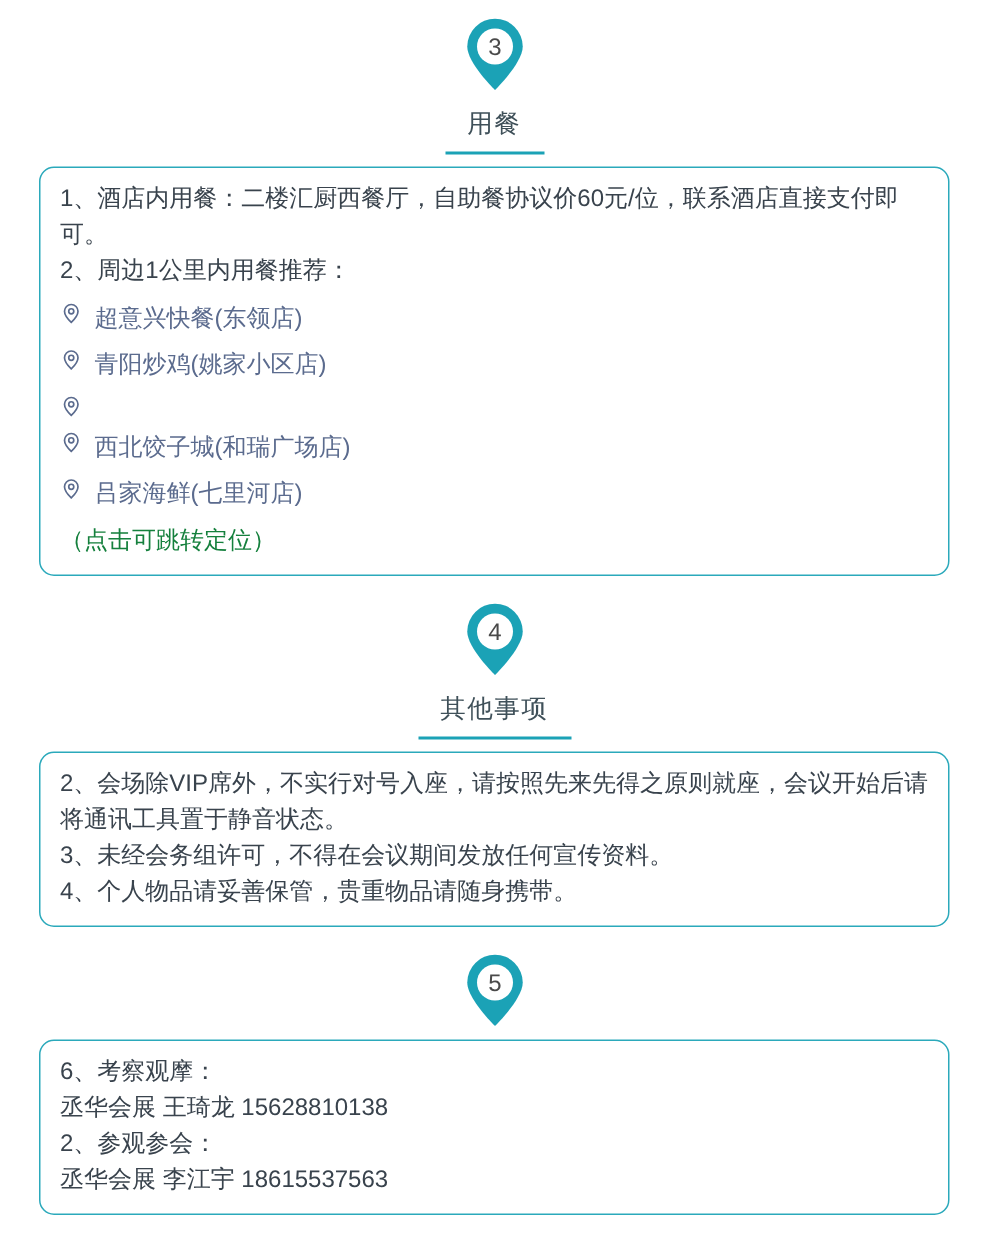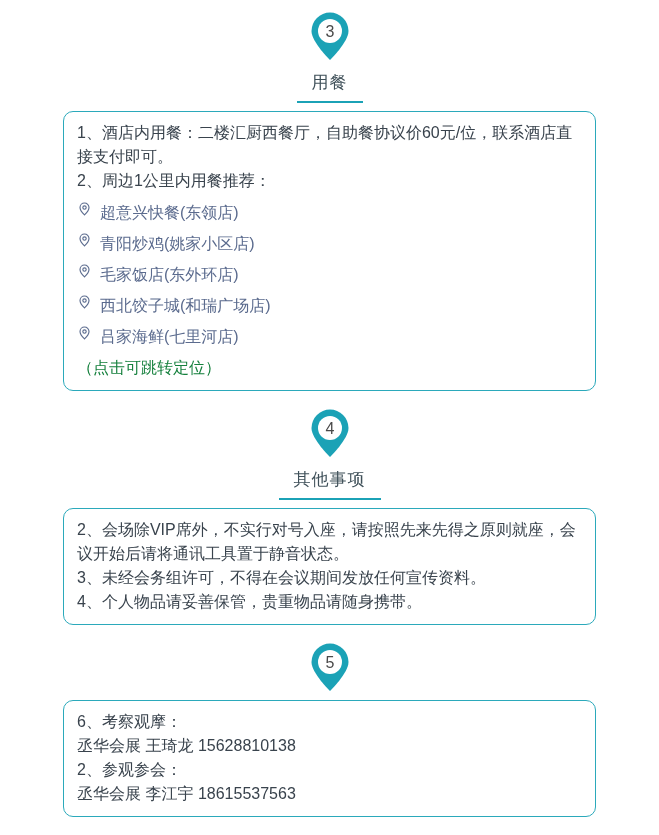--- a/index.html
+++ b/index.html
@@ -44,21 +44,21 @@
     letter-spacing: 1px;
     padding: 0 15px 7px 15px;
     border-bottom: 2px solid #1ba2b6;
     text-align: center;
     line-height: 22px;
   }
 
   
   .card {
     box-sizing: border-box;
-    width: 533px;
+    width: 607px;
     margin: 8px auto 0 auto;
     border: 1px solid #2ba9bb;
     border-radius: 10px;
     background: #ffffff;
     padding: 9px 13px 10px 13px;
     font-size: 16px;
     line-height: 24px;
     color: #39434d;
   }
   .para { margin: 0; }
@@ -114,21 +114,20 @@
             <path d="M12 21.5 C12 21.5 4.8 14.6 4.8 9.6 A7.2 7.2 0 1 1 19.2 9.6 C19.2 14.6 12 21.5 12 21.5 Z" fill="none" stroke="#5b6b8e" stroke-width="1.8"></path>
             <circle cx="12" cy="9.6" r="2.7" fill="none" stroke="#5b6b8e" stroke-width="1.8"></circle>
           </svg>
           <span>青阳炒鸡(姚家小区店)</span>
         </li>
         <li class="poi-item">
           <svg class="poi-pin" width="15" height="16" viewBox="0 0 24 24">
             <path d="M12 21.5 C12 21.5 4.8 14.6 4.8 9.6 A7.2 7.2 0 1 1 19.2 9.6 C19.2 14.6 12 21.5 12 21.5 Z" fill="none" stroke="#5b6b8e" stroke-width="1.8"></path>
             <circle cx="12" cy="9.6" r="2.7" fill="none" stroke="#5b6b8e" stroke-width="1.8"></circle>
           </svg>
-          <span>毛家饭店(东外环店)</span>
         </li>
         <li class="poi-item">
           <svg class="poi-pin" width="15" height="16" viewBox="0 0 24 24">
             <path d="M12 21.5 C12 21.5 4.8 14.6 4.8 9.6 A7.2 7.2 0 1 1 19.2 9.6 C19.2 14.6 12 21.5 12 21.5 Z" fill="none" stroke="#5b6b8e" stroke-width="1.8"></path>
             <circle cx="12" cy="9.6" r="2.7" fill="none" stroke="#5b6b8e" stroke-width="1.8"></circle>
           </svg>
           <span>西北饺子城(和瑞广场店)</span>
         </li>
         <li class="poi-item">
           <svg class="poi-pin" width="15" height="16" viewBox="0 0 24 24">

